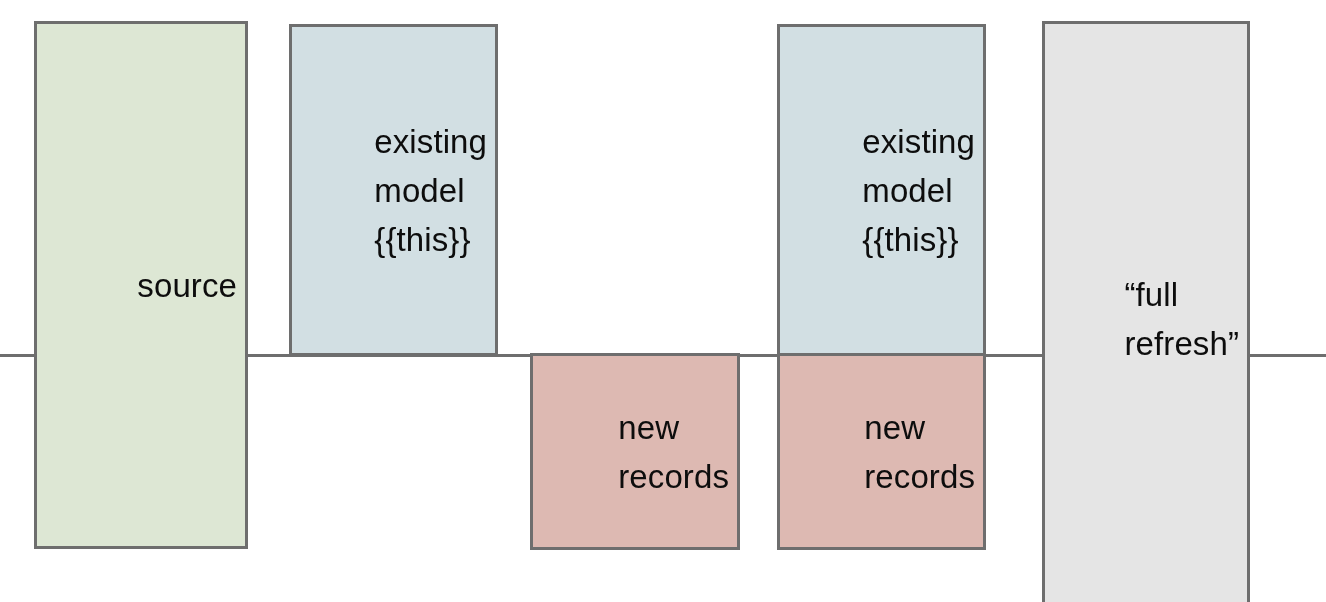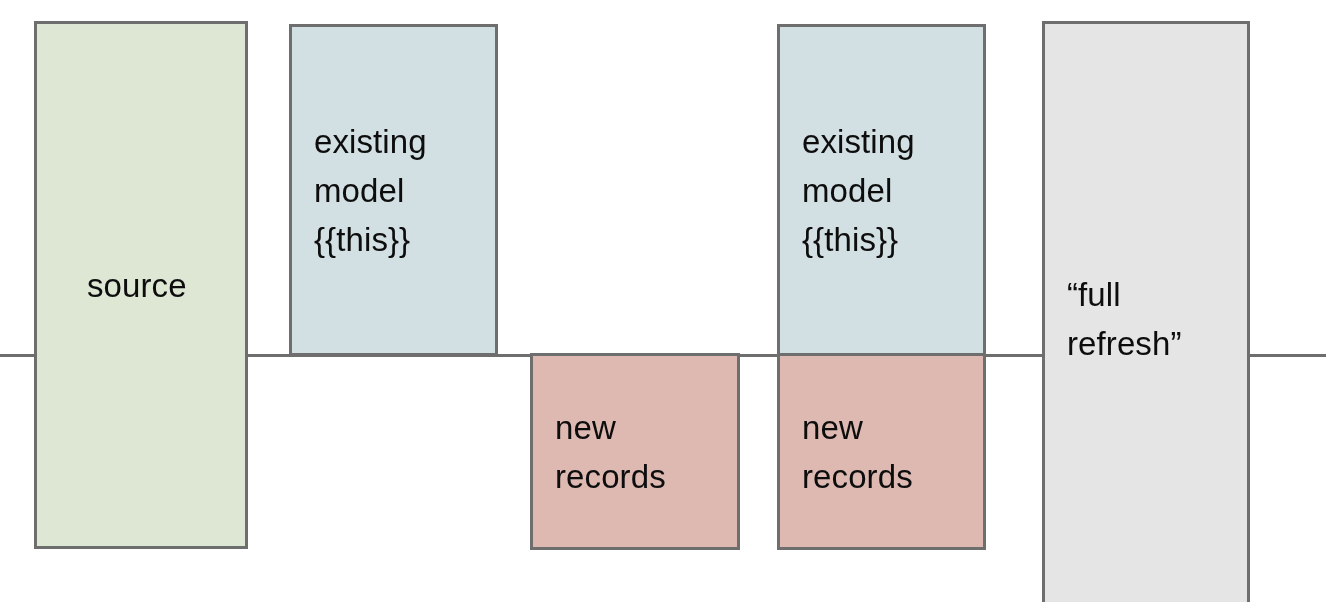--- a/index.html
+++ b/index.html
@@ -25,21 +25,21 @@
     height: 0;
     border-top: 3px solid #6e6e6e;
   }
   .box {
     position: absolute;
     box-sizing: border-box;
     border: 3px solid #6e6e6e;
     display: flex;
     flex-direction: column;
     justify-content: center;
-    align-items: flex-start;
+    align-items: flex-end;
   }
   .box .label {
     font-size: 33px;
     line-height: 49px;
     color: #0d0d0d;
     letter-spacing: 0.1px;
     padding-left: 22px;
     padding-right: 8px;
     white-space: pre-line;
     text-align: left;

